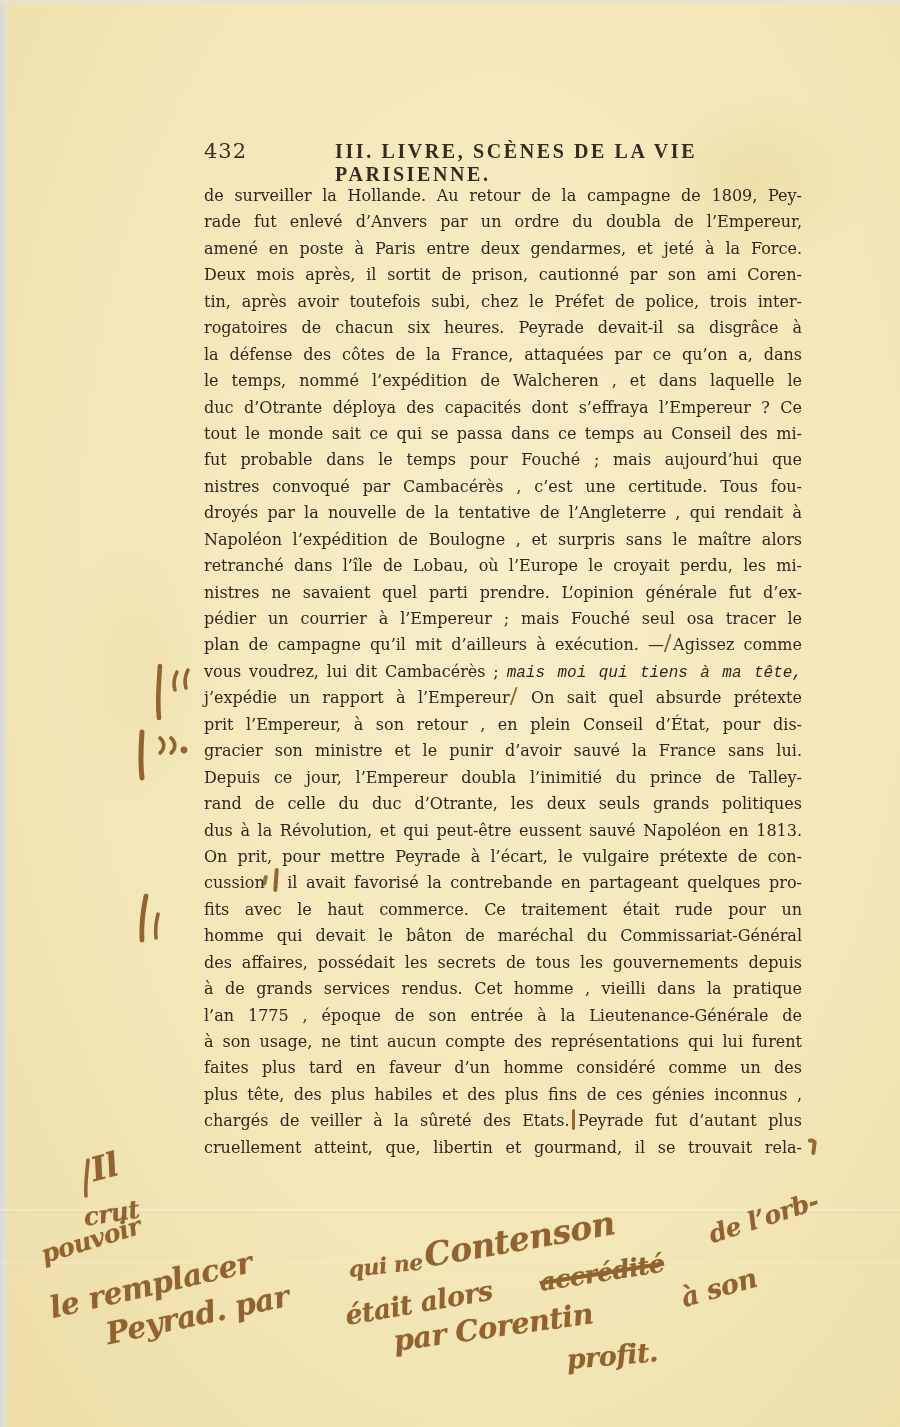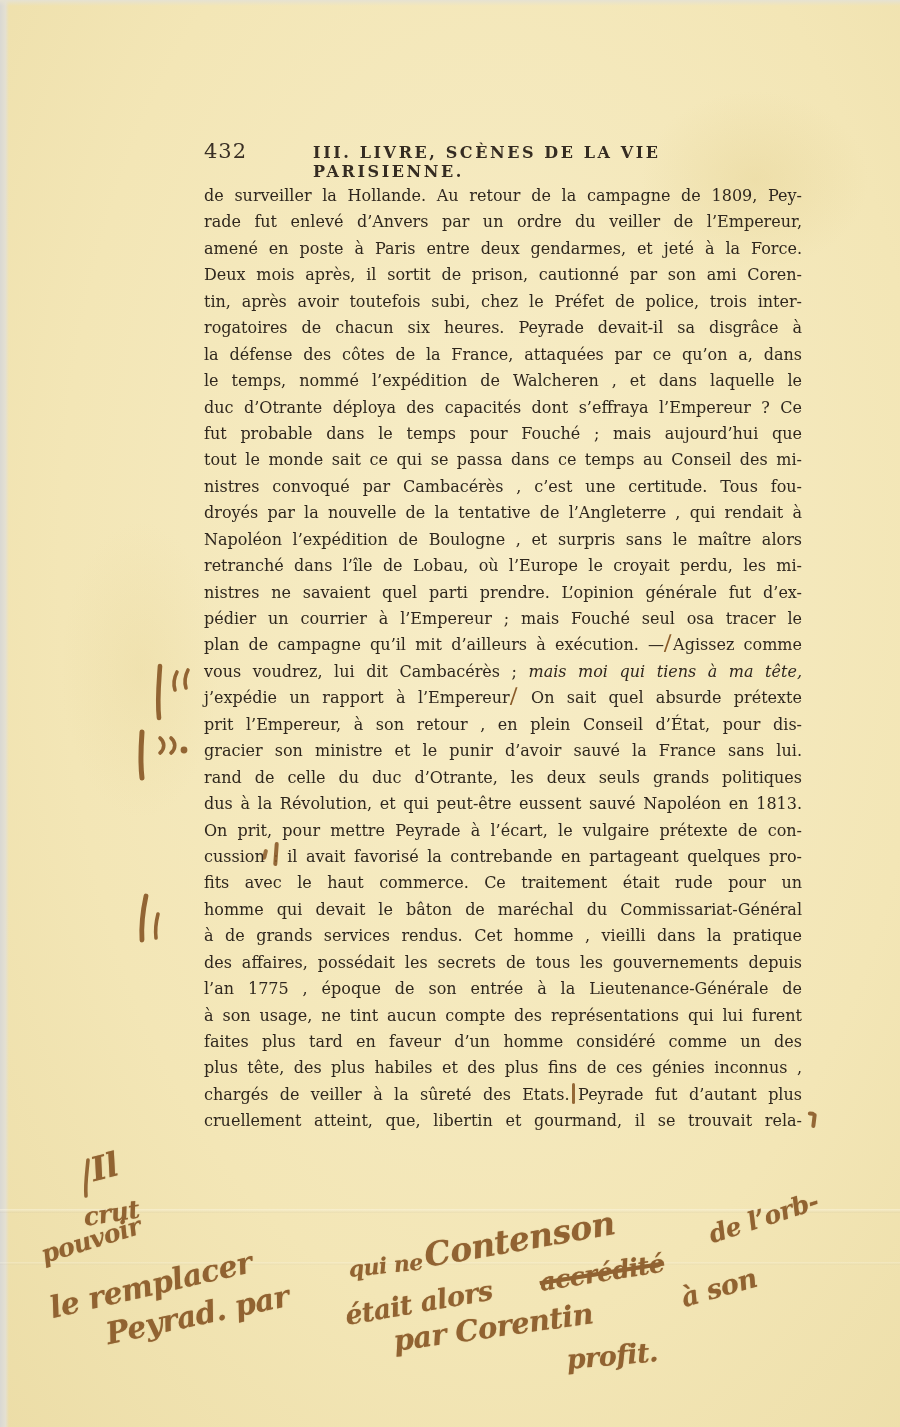--- a/index.html
+++ b/index.html
@@ -23,28 +23,28 @@
     background:radial-gradient(ellipse,rgba(231,213,152,.30),rgba(231,213,152,0) 70%);}
   .fold1{position:absolute;left:0;right:0;top:1209px;height:4px;
     background:linear-gradient(rgba(255,252,238,.45),rgba(90,70,30,.05));}
   .fold2{position:absolute;left:0;right:0;top:1262px;height:3px;
     background:linear-gradient(rgba(255,252,238,.30),rgba(90,70,30,.04));}
 
   
   .running-head{position:absolute;top:139px;left:204px;width:598px;
     display:flex;align-items:baseline;color:#3a3025;}
   .page-num{font-size:21px;letter-spacing:1px;}
-  .head-title{margin-left:66px;font-size:16px;font-weight:700;letter-spacing:2.6px;color:#352c22;}
+  .head-title{margin-left:88px;font-size:20px;font-weight:700;letter-spacing:2.6px;color:#352c22;font-family:Liberation Serif, serif;}
 
   
   .body-text{position:absolute;top:183px;left:204px;width:598px;
     font-size:16px;color:#2f271e;}
   .line{height:26.45px;line-height:26.45px;text-align:justify;text-align-last:justify;
     position:relative;overflow:visible;white-space:normal;}
-  .it{font-style:italic;}
+  .it{font-style:italic;font-family:Liberation Mono, monospace;}
   .ink-slash{display:inline-block;width:9px;text-align:center;color:#8a5a28;font-weight:700;
     transform:skewX(-6deg) scaleY(1.35);transform-origin:center 70%;}
   .colon-wrap{position:relative;display:inline-block;}
   .ink-vstroke{position:absolute;left:1px;top:-2px;width:3.5px;height:24px;background:#8a5a28;
     border-radius:2px;transform:rotate(4deg);opacity:.9;}
   .comma-anchor{position:relative;display:inline-block;width:0;}
   .ink-comma{position:absolute;left:-9px;top:13px;width:4px;height:11px;background:#8a5a28;
     border-radius:3px 3px 4px 1px;transform:rotate(14deg);opacity:.85;}
   .ink-vbar{display:inline-block;width:3.5px;height:21px;background:#8a5a28;border-radius:2px;
     vertical-align:-4px;margin:0 3px 0 2px;opacity:.9;}
@@ -87,49 +87,50 @@
   <div class="fold1"></div>
   <div class="fold2"></div>
 
   <header class="running-head">
     <span class="page-num">432</span>
     <span class="head-title">III. LIVRE, SCÈNES DE LA VIE PARISIENNE.</span>
   </header>
 
   <main class="body-text">
     <div class="line"><span>de surveiller la Hollande. Au retour de la campagne de 1809, Pey-</span></div>
-    <div class="line"><span>rade fut enlevé d’Anvers par un ordre du veiller de l’Empereur,</span></div>
+    <div class="line"><span>rade fut enlevé d’Anvers par un ordre du doubla de l’Empereur,</span></div>
     <div class="line"><span>amené en poste à Paris entre deux gendarmes, et jeté à la Force.</span></div>
     <div class="line"><span>Deux mois après, il sortit de prison, cautionné par son ami Coren-</span></div>
     <div class="line"><span>tin, après avoir toutefois subi, chez le Préfet de police, trois inter-</span></div>
     <div class="line"><span>rogatoires de chacun six heures. Peyrade devait-il sa disgrâce à</span></div>
     <div class="line"><span>la défense des côtes de la France, attaquées par ce qu’on a, dans</span></div>
     <div class="line"><span>le temps, nommé l’expédition de Walcheren , et dans laquelle le</span></div>
     <div class="line"><span>duc d’Otrante déploya des capacités dont s’effraya l’Empereur ? Ce</span></div>
+    <div class="line"><span>tout le monde sait ce qui se passa dans ce temps au Conseil des mi-</span></div>
     <div class="line"><span>fut probable dans le temps pour Fouché ; mais aujourd’hui que</span></div>
-    <div class="line"><span>tout le monde sait ce qui se passa dans ce temps au Conseil des mi-</span></div>
     <div class="line"><span>nistres convoqué par Cambacérès , c’est une certitude. Tous fou-</span></div>
     <div class="line"><span>droyés par la nouvelle de la tentative de l’Angleterre , qui rendait à</span></div>
     <div class="line"><span>Napoléon l’expédition de Boulogne , et surpris sans le maître alors</span></div>
     <div class="line"><span>retranché dans l’île de Lobau, où l’Europe le croyait perdu, les mi-</span></div>
     <div class="line"><span>nistres ne savaient quel parti prendre. L’opinion générale fut d’ex-</span></div>
     <div class="line"><span>pédier un courrier à l’Empereur ; mais Fouché seul osa tracer le</span></div>
     <div class="line"><span>plan de campagne qu’il mit d’ailleurs à exécution. —</span><span class="ink-slash">/</span><span>Agissez comme</span></div>
     <div class="line"><span>vous voudrez, lui dit Cambacérès ; </span><span class="it">mais moi qui tiens à ma tête,</span></div>
     <div class="line"><span>j’expédie un rapport à l’Empereur</span><span class="ink-slash">/</span><span> On sait quel absurde prétexte</span></div>
     <div class="line"><span>prit l’Empereur, à son retour , en plein Conseil d’État, pour dis-</span></div>
     <div class="line"><span>gracier son ministre et le punir d’avoir sauvé la France sans lui.</span></div>
+    <div class="line"><span>Depuis ce jour, l’Empereur doubla l’inimitié du prince de Talley-</span></div>
     <div class="line"><span>rand de celle du duc d’Otrante, les deux seuls grands politiques</span></div>
     <div class="line"><span>dus à la Révolution, et qui peut-être eussent sauvé Napoléon en 1813.</span></div>
     <div class="line"><span>On prit,</span><span class="comma-anchor"><i class="ink-comma"></i></span><span> pour mettre Peyrade à l’écart, le vulgaire prétexte de con-</span></div>
     <div class="line"><span>cussion </span><span class="colon-wrap"><span>:</span><i class="ink-vstroke"></i></span><span> il avait favorisé la contrebande en partageant quelques pro-</span></div>
     <div class="line"><span>fits avec le haut commerce. Ce traitement était rude pour un</span></div>
     <div class="line"><span>homme qui devait le bâton de maréchal du Commissariat-Général</span></div>
+    <div class="line"><span>des affaires, possédait les secrets de tous les gouvernements depuis</span></div>
     <div class="line"><span>à de grands services rendus. Cet homme , vieilli dans la pratique</span></div>
-    <div class="line"><span>des affaires, possédait les secrets de tous les gouvernements depuis</span></div>
     <div class="line"><span>l’an 1775 , époque de son entrée à la Lieutenance-Générale de</span></div>
     <div class="line"><span>à son usage, ne tint aucun compte des représentations qui lui furent</span></div>
     <div class="line"><span>faites plus tard en faveur d’un homme considéré comme un des</span></div>
     <div class="line"><span>plus tête, des plus habiles et des plus fins de ces génies inconnus ,</span></div>
     <div class="line"><span>chargés de veiller à la sûreté des Etats.</span><span class="ink-vbar"></span><span>Peyrade fut d’autant plus</span></div>
     <div class="line"><span>cruellement atteint, que, libertin et gourmand, il se trouvait rela-</span><span class="ink-endmark"></span></div>
   </main>
 
   <svg class="mark" style="left:152px;top:662px;" width="52" height="62">
     <g stroke="#8a5a28" stroke-linecap="round" fill="none" opacity="0.92">

